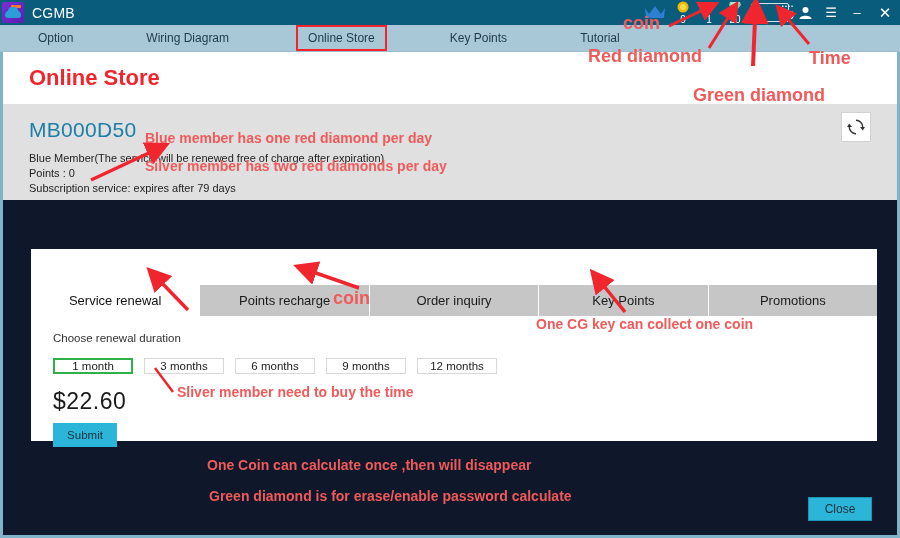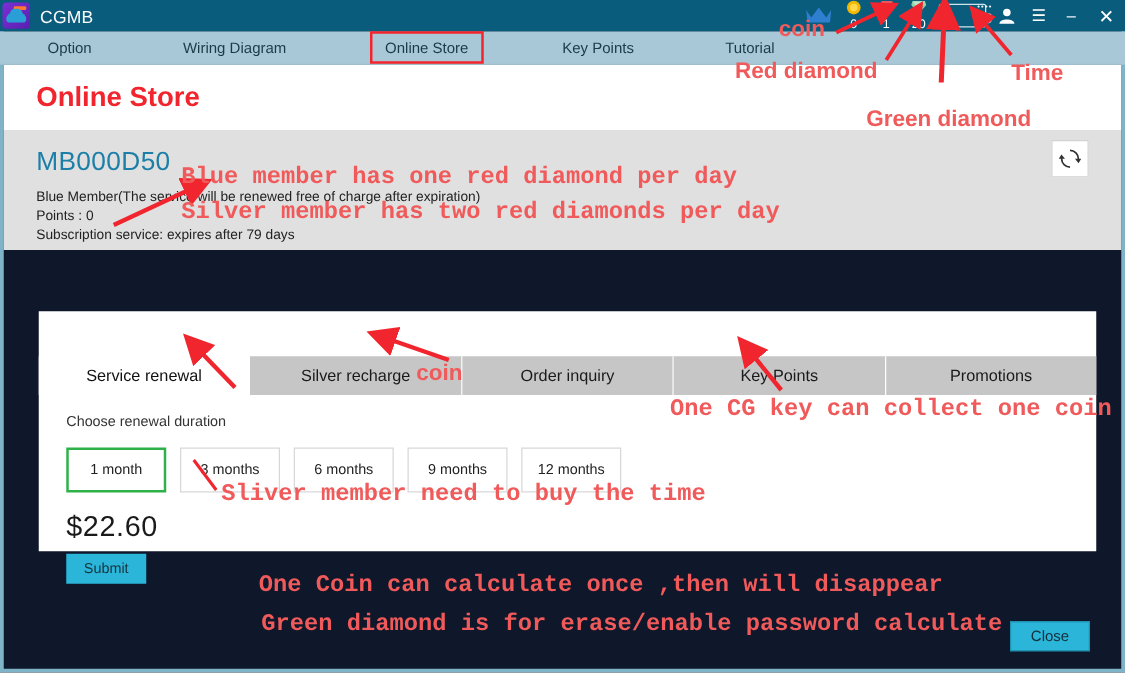--- a/index.html
+++ b/index.html
@@ -133,21 +133,21 @@
     flex: 1; background: #c6c6c6; border-right: 1px solid #ffffff;
     display: flex; align-items: center; justify-content: center;
     font-size: 13px; color: #1a1a1a;
   }
   .tab:last-child { border-right: none; }
   .tab.active { background: #ffffff; color: #111; }
   .tabbody { padding: 16px 0 0 22px; position: relative; }
   .choose-label { font-size: 11.5px; color: #333; }
   .durations { display: flex; gap: 11px; margin-top: 14px; }
   .dur {
-    width: 80px; height: 36px; border: 1px solid #d8d8d8; background: #ffffff;
+    width: 80px; height: 16px; border: 1px solid #d8d8d8; background: #ffffff;
     display: flex; align-items: center; justify-content: center;
     font-size: 11.5px; color: #222;
   }
   .dur.selected { border: 2px solid #2fb14a; }
   .price { font-size: 23px; color: #1a1a1a; margin-top: 14px; letter-spacing: .5px; }
   .submit {
     margin-top: 8px; width: 64px; height: 24px;
     background: #2ab5d9; color: #16323c; font-size: 11.5px;
     display: flex; align-items: center; justify-content: center;
   }
@@ -160,21 +160,21 @@
     display: flex; align-items: center; justify-content: center;
     color: #15303a; font-size: 12px;
   }
 
   
   .anno {
     position: absolute; color: #f05a5a; white-space: pre;
     font-weight: bold; pointer-events: none;
   }
   .anno.big { font-size: 18px; }
-  .anno.mid { font-size: 19px; font-family: Liberation Mono, monospace; }
+  .anno.mid { font-size: 14px; }
   svg.arrows {
     position: absolute; left: 0; top: 0; width: 900px; height: 538px;
     pointer-events: none;
   }
 </style>
 </head>
 <body>
 
 <div id="app">
 
@@ -257,21 +257,21 @@
       <svg width="18" height="18" viewBox="0 0 18 18">
         <path d="M9 3 A6 6 0 0 1 15 9 L13 9 L15.8 12.5 L18 9 L16.4 9 A7.4 7.4 0 0 0 9 1.6 Z" fill="#333"></path>
         <path d="M9 15 A6 6 0 0 1 3 9 L5 9 L2.2 5.5 L0 9 L1.6 9 A7.4 7.4 0 0 0 9 16.4 Z" fill="#333"></path>
       </svg>
     </div>
   </div>
 
   <div class="card">
     <div class="tabs">
       <div class="tab active">Service renewal</div>
-      <div class="tab">Silver recharge</div>
+      <div class="tab">Points recharge</div>
       <div class="tab">Order inquiry</div>
       <div class="tab">Key Points</div>
       <div class="tab">Promotions</div>
     </div>
     <div class="tabbody">
       <div class="choose-label">Choose renewal duration</div>
       <div class="durations">
         <div class="dur selected">1 month</div>
         <div class="dur">3 months</div>
         <div class="dur">6 months</div>

